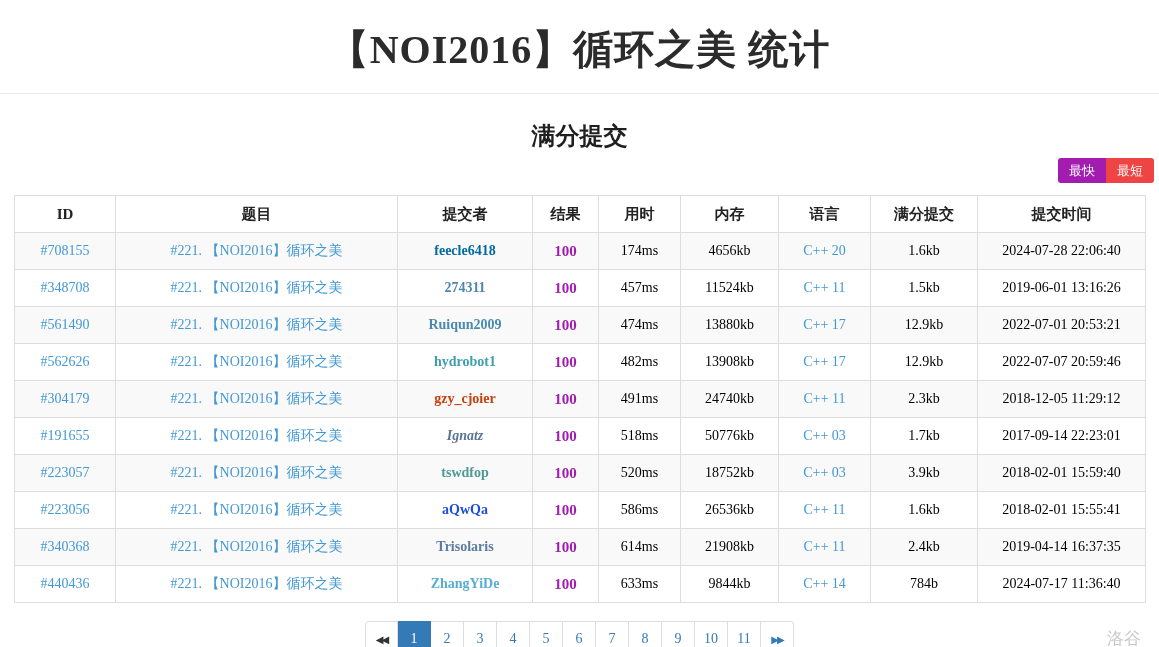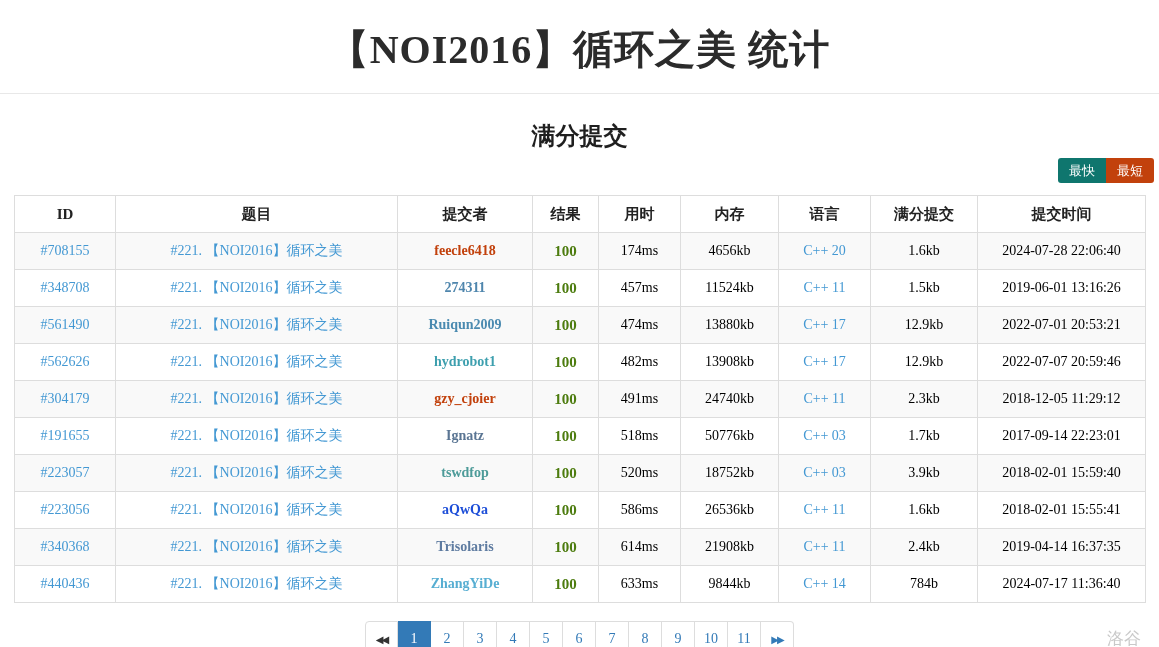--- a/index.html
+++ b/index.html
@@ -42,22 +42,22 @@
     display: inline-block;
     border: 0;
     color: #fff;
     font-size: 13px;
     line-height: 1;
     padding: 6px 11px;
     cursor: pointer;
     font-family: "Liberation Sans", sans-serif;
     vertical-align: top;
   }
-  .btn-fastest { background: #0f766e; border-radius: 3px 0 0 3px; }
-  .btn-shortest { background: #c2410c; border-radius: 0 3px 3px 0; }
+  .btn-fastest { background: #a21caf; border-radius: 3px 0 0 3px; }
+  .btn-shortest { background: #ef4444; border-radius: 0 3px 3px 0; }
 
   table.submissions {
     border-collapse: collapse;
     table-layout: fixed;
     width: 1131px;
     margin: 12px 14px;
     font-size: 14px;
   }
   table.submissions th, table.submissions td {
     border: 1px solid #ddd;
@@ -70,21 +70,21 @@
   table.submissions th {
     font-weight: bold;
     font-size: 15px;
     color: #222;
     background: #fff;
   }
   table.submissions tbody tr:nth-child(odd) { background: #f9f9f9; }
   table.submissions tbody tr:nth-child(even) { background: #ffffff; }
   .link { color: #4398d3; cursor: pointer; text-decoration: none; }
   .user { font-weight: bold; cursor: pointer; }
-  .result { font-weight: bold; color: #4d7c0f; font-size: 15px; }
+  .result { font-weight: bold; color: #a21caf; font-size: 15px; }
 
   .pager-area {
     position: relative;
     text-align: center;
     margin-top: 18px;
     height: 40px;
   }
   ul.pagination {
     display: inline-flex;
     list-style: none;
@@ -160,21 +160,21 @@
         <th>内存</th>
         <th>语言</th>
         <th>满分提交</th>
         <th>提交时间</th>
       </tr>
   </thead>
   <tbody id="table-body">
       <tr>
         <td><span class="link">#708155</span></td>
         <td><span class="link">#221. 【NOI2016】循环之美</span></td>
-        <td><span class="user" style="color: #c2410c;">feecle6418</span></td>
+        <td><span class="user" style="color: #0369a1;">feecle6418</span></td>
         <td><span class="result">100</span></td>
         <td><span>174ms</span></td>
         <td><span>4656kb</span></td>
         <td><span class="link">C++ 20</span></td>
         <td><span>1.6kb</span></td>
         <td><span>2024-07-28 22:06:40</span></td>
       </tr>
       <tr>
         <td><span class="link">#348708</span></td>
         <td><span class="link">#221. 【NOI2016】循环之美</span></td>
@@ -215,21 +215,21 @@
         <td><span class="result">100</span></td>
         <td><span>491ms</span></td>
         <td><span>24740kb</span></td>
         <td><span class="link">C++ 11</span></td>
         <td><span>2.3kb</span></td>
         <td><span>2018-12-05 11:29:12</span></td>
       </tr>
       <tr>
         <td><span class="link">#191655</span></td>
         <td><span class="link">#221. 【NOI2016】循环之美</span></td>
-        <td><span class="user" style="color: rgb(90, 117, 147);">Ignatz</span></td>
+        <td><span class="user" style="color: rgb(90, 117, 147); font-style: italic;">Ignatz</span></td>
         <td><span class="result">100</span></td>
         <td><span>518ms</span></td>
         <td><span>50776kb</span></td>
         <td><span class="link">C++ 03</span></td>
         <td><span>1.7kb</span></td>
         <td><span>2017-09-14 22:23:01</span></td>
       </tr>
       <tr>
         <td><span class="link">#223057</span></td>
         <td><span class="link">#221. 【NOI2016】循环之美</span></td>

